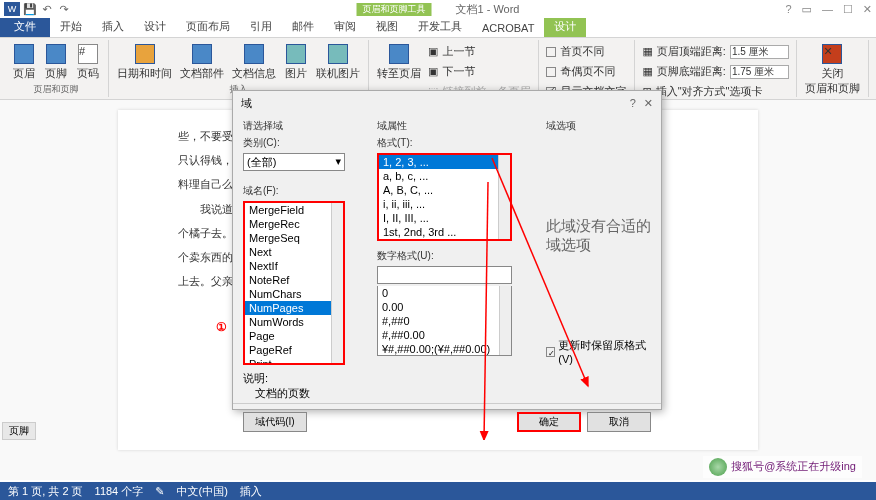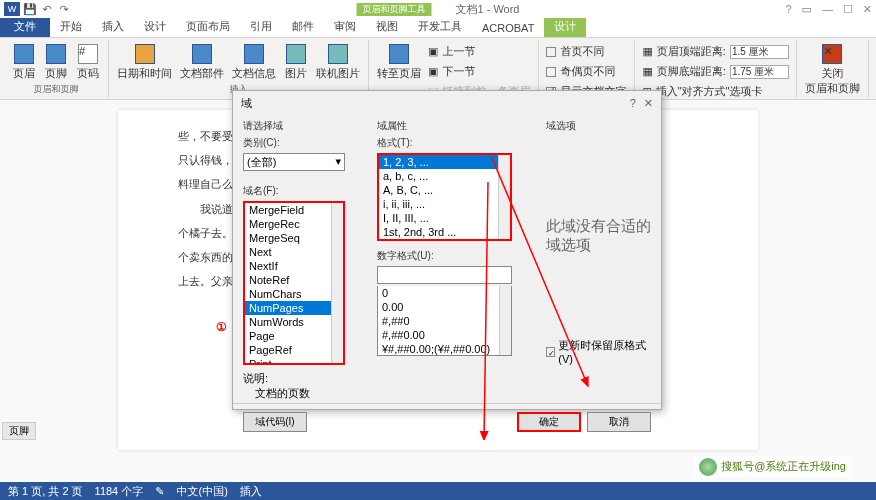--- a/index.html
+++ b/index.html
@@ -45,21 +45,21 @@
 .listbox2 .sel{background:#0078d7;color:#fff}
 .listbox2 .scroll{position:absolute;right:0;top:0;width:12px;height:100%;background:#eee;border-left:1px solid #ccc}
 .input{height:18px;border:1px solid #888;background:#fff;padding:1px 3px;font-size:10px}
 .dlg-footer{height:36px;border-top:1px solid #ccc;display:flex;justify-content:flex-end;align-items:center;gap:6px;padding:0 10px}
 .btn{width:64px;height:20px;border:1px solid #888;background:#e1e1e1;font-size:10px;display:flex;align-items:center;justify-content:center;cursor:pointer}
 .btn.primary{border:2px solid red}
 .redbox{border:2px solid red}
 .circled{position:absolute;color:red;font-size:12px;font-weight:bold}
 .arrow{position:absolute;pointer-events:none;z-index:200}
 .statusbar{position:absolute;bottom:0;left:0;right:0;height:18px;background:#2b579a;color:#fff;font-size:10px;display:flex;align-items:center;padding:0 8px;gap:12px}
-.watermark{position:absolute;right:24px;bottom:22px;font-size:13px;color:#4d7c0f;background:rgba(255,255,255,.7);padding:2px 6px}
+.watermark{position:absolute;right:14px;bottom:22px;font-size:13px;color:#701a75;background:rgba(255,255,255,.7);padding:2px 6px}
 .avatar{width:18px;height:18px;border-radius:50%;background:radial-gradient(circle,#a8d8a8,#4a9e4a);display:inline-block;vertical-align:middle;margin-right:4px}
 .side-tab{position:absolute;left:2px;bottom:40px;background:#e8e8e8;border:1px solid #ccc;padding:1px 6px;font-size:10px}
 </style>
 </head>
 <body>
 
 <div class="titlebar">
   <div class="qat">
     <span class="qat-btn" style="background:#2b579a;color:#fff;width:16px;font-size:9px">W</span>
     <span class="qat-btn">💾</span>

